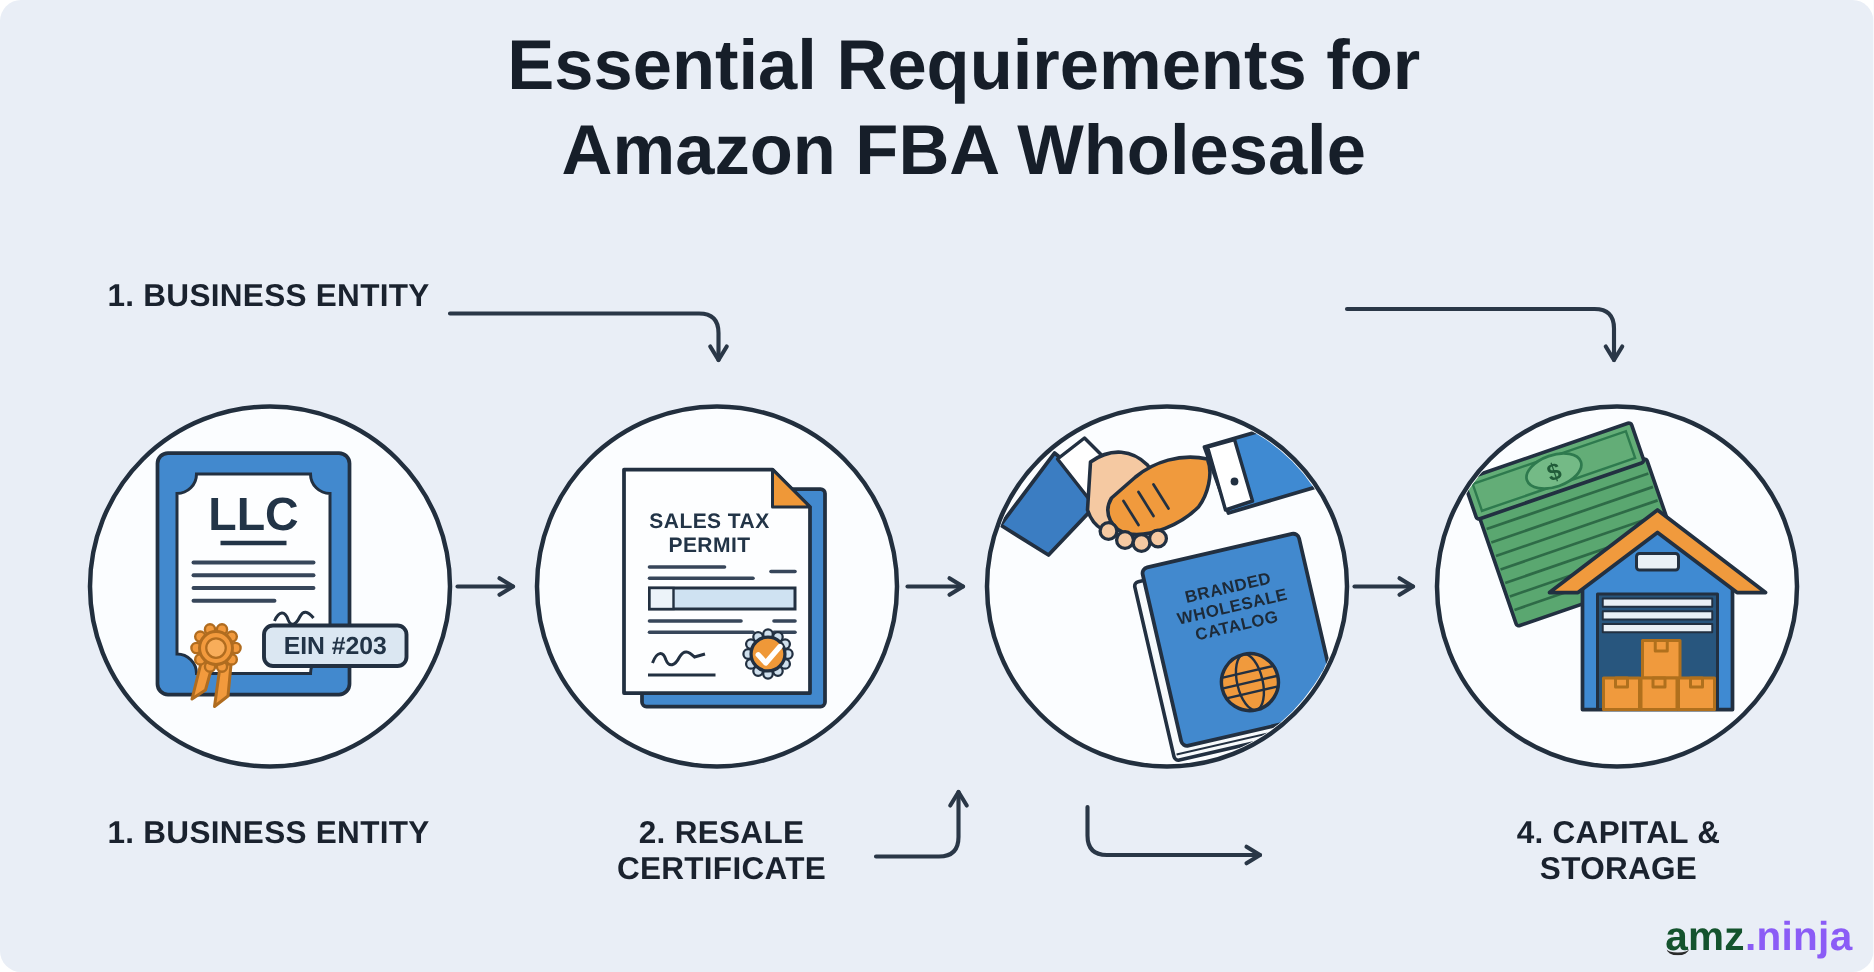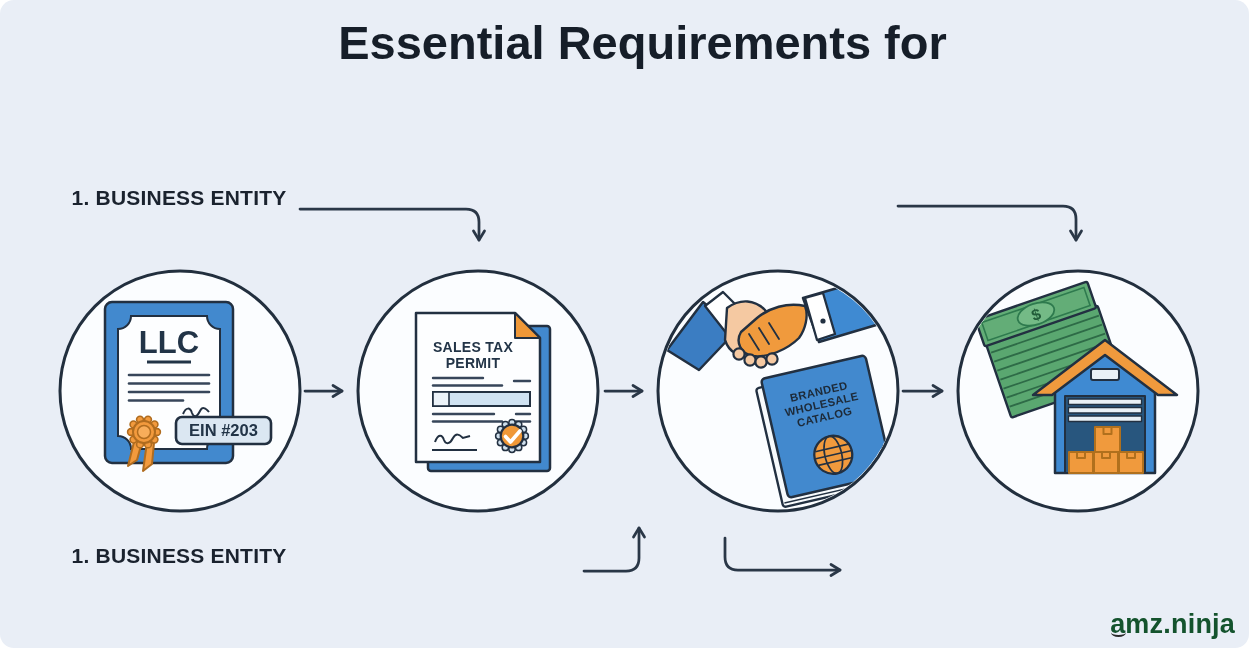--- a/index.html
+++ b/index.html
@@ -11,36 +11,39 @@
               line-height:1.16;color:#1a222e;letter-spacing:.2px;}
   .lbl-top-1{left:59px;top:186px;}
   .lbl-top-3{left:659px;top:186px;}
   .lbl-bot-1{left:59px;top:544px;}
   .lbl-bot-2{left:361px;top:544px;}
   .lbl-bot-4{left:959px;top:544px;}
   .arrows{position:absolute;left:0;top:0;pointer-events:none;}
   .node{position:absolute;top:266px;}
   .node-1{left:55px;} .node-2{left:353px;} .node-3{left:653px;} .node-4{left:953px;}
   .watermark{position:absolute;right:14px;bottom:8px;font-size:27px;font-weight:bold;letter-spacing:.2px;}
-  .wm-orange{color:#14532d;} .wm-blue{color:#14532d;text-align:center;}
+  .wm-orange{color:#14532d;} .wm-blue{color:#8b5cf6;text-align:center;}
   .wm-swoosh{position:absolute;left:1px;bottom:3px;width:15px;height:7px;
              border-bottom:2.5px solid #2a2a2a;border-radius:50%;}
   svg text{font-family:"Liberation Sans","DejaVu Sans",sans-serif;}
 </style>
 </head>
 <body>
 
 <div class="canvas">
 
   <h1 class="title">
     <span>Essential Requirements for</span>
+    <span>Amazon FBA Wholesale</span>
   </h1>
 
   <div class="step-label lbl-top-1">1. BUSINESS ENTITY</div>
   <div class="step-label lbl-bot-1">1. BUSINESS ENTITY</div>
+  <div class="step-label lbl-bot-2">2. RESALE CERTIFICATE</div>
+  <div class="step-label lbl-bot-4">4. CAPITAL &amp; STORAGE</div>
 
   <svg class="arrows" width="1249" height="648" viewBox="0 0 1249 648">
     <defs>
       <marker id="arw" markerUnits="userSpaceOnUse" markerWidth="18" markerHeight="18" refX="12" refY="9" orient="auto">
         <path d="M3,3.5 L12,9 L3,14.5" fill="none" stroke="#2a3747" stroke-width="2.75" stroke-linecap="round" stroke-linejoin="round"></path>
       </marker>
     </defs>
     <g fill="none" stroke="#2a3747" stroke-width="2.75" stroke-linecap="round">
       <path d="M305,391 H342" marker-end="url(#arw)"></path>
       <path d="M605,391 H642" marker-end="url(#arw)"></path>

